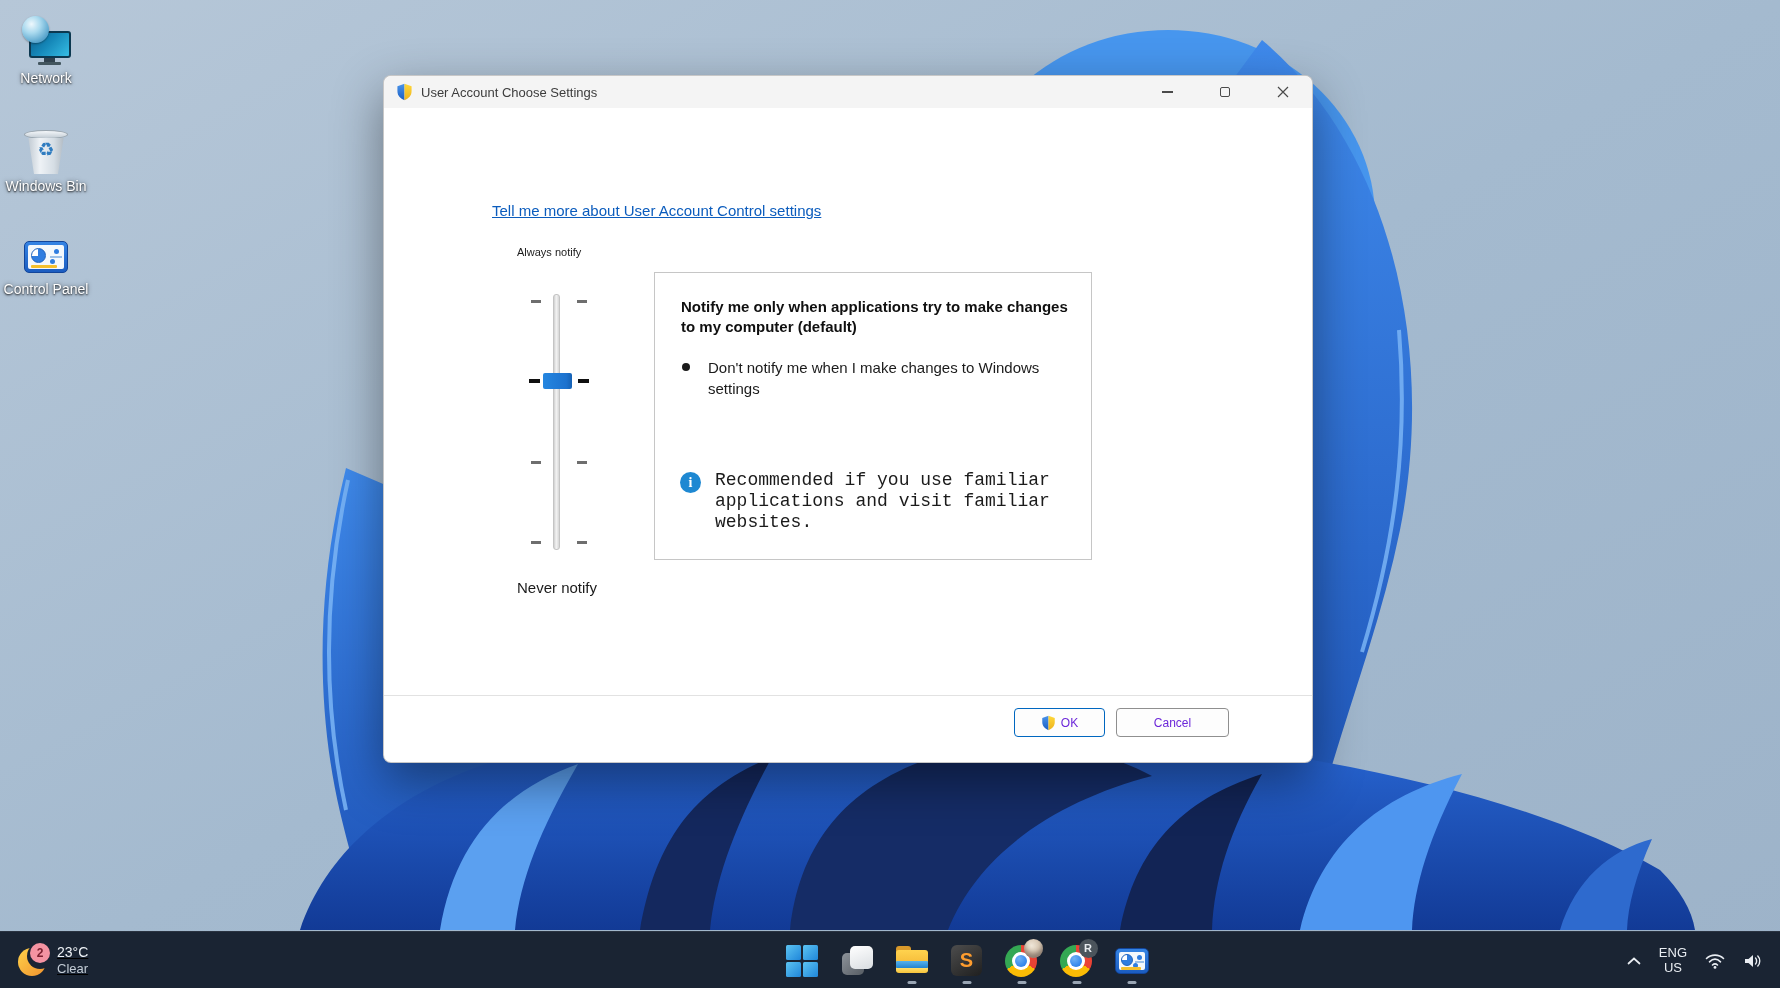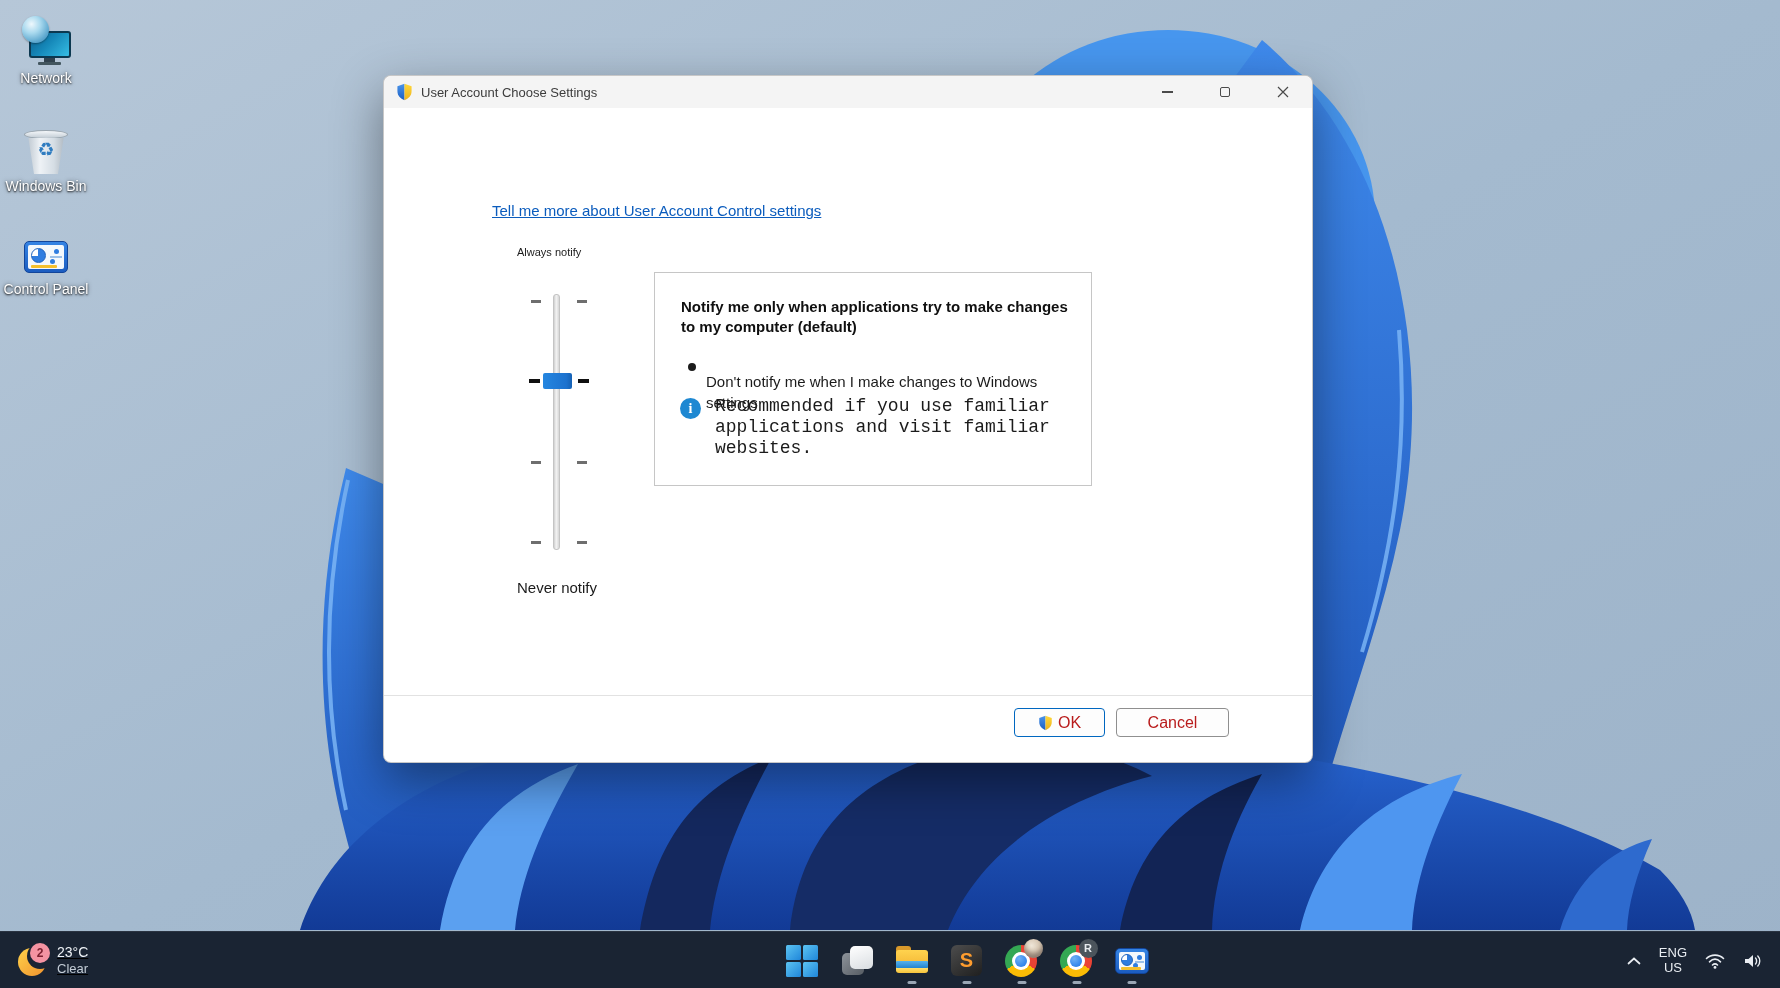--- a/index.html
+++ b/index.html
@@ -64,36 +64,36 @@
   .slider-label-top    { position:absolute; left:133px; top:170px; font-size:11px; color:#1b1b1b; }
   .slider-label-bottom { position:absolute; left:133px; top:503px; font-size:15px; color:#1b1b1b; }
 
   .slider-track { position:absolute; left:169px; top:218px; width:7px; height:256px; border-radius:3px;
                   background:linear-gradient(90deg,#cfcfcf,#f3f3f3 45%,#d6d6d6); border:1px solid #c4c4c4; }
   .tick { position:absolute; height:3px; width:10px; background:#6e6e6e; }
   .tick.sel { height:4px; width:11px; background:#101010; }
   .slider-thumb { position:absolute; left:159px; top:297px; width:29px; height:16px; border-radius:2px;
                   background:linear-gradient(90deg,#2586e0,#1c72cf 80%,#1561b4); cursor:pointer; }
 
-  .notify-box { position:absolute; left:270px; top:196px; width:438px; height:214px;
+  .notify-box { position:absolute; left:270px; top:196px; width:438px; height:288px;
                 border:1px solid #c6c6c6; background:#fff; }
   .nb-title { position:absolute; left:26px; top:24px; width:398px; font-size:15px; font-weight:bold;
               color:#101010; line-height:20px; }
-  .nb-bullet-row { position:absolute; left:33px; top:84px; display:flex;flex-direction:column; }
+  .nb-bullet-row { position:absolute; left:27px; top:84px; display:flex; }
   .nb-dot { width:8px; height:8px; border-radius:50%; background:#1b1b1b; margin-top:6px; }
   .nb-bullet-text { margin-left:18px; width:350px; font-size:15px; color:#1b1b1b; line-height:21px; }
   .nb-info-row { position:absolute; left:25px; bottom:26px; display:flex; }
   .info-badge { width:21px; height:21px; border-radius:50%; background:#1e88d2; color:#fff;
                 font-family:"Liberation Serif", serif; font-weight:bold; font-size:14px;
                 display:flex; align-items:center; justify-content:center; margin-top:2px; }
   .nb-info-text { margin-left:14px; width:360px; font-size:18px; color:#1b1b1b; line-height:21px;font-family:Liberation Mono, monospace; }
 
   .footer-sep { position:absolute; left:0; right:0; top:619px; height:1px; background:#e2e2e2; }
   .btn { position:absolute; top:632px; height:29px; border-radius:4px; background:#fdfdfd;
-         display:flex; align-items:center; justify-content:center; font-size:16px; color:#b91c1c;
+         display:flex; align-items:center; justify-content:center; font-size:12px; color:#6d28d9;
          cursor:pointer; }
   .btn-ok { left:630px; width:91px; border:1px solid #0067c0; }
   .btn-ok .shield { margin-right:5px; }
   .btn-cancel { left:732px; width:113px; border:1px solid #8f8f8f; }
 
   
   #taskbar { position:absolute; left:0; bottom:0; width:1780px; height:57px; z-index:30;
              background:#1a2433; border-top:1px solid rgba(255,255,255,.07);
              display:flex; align-items:center; }
   

